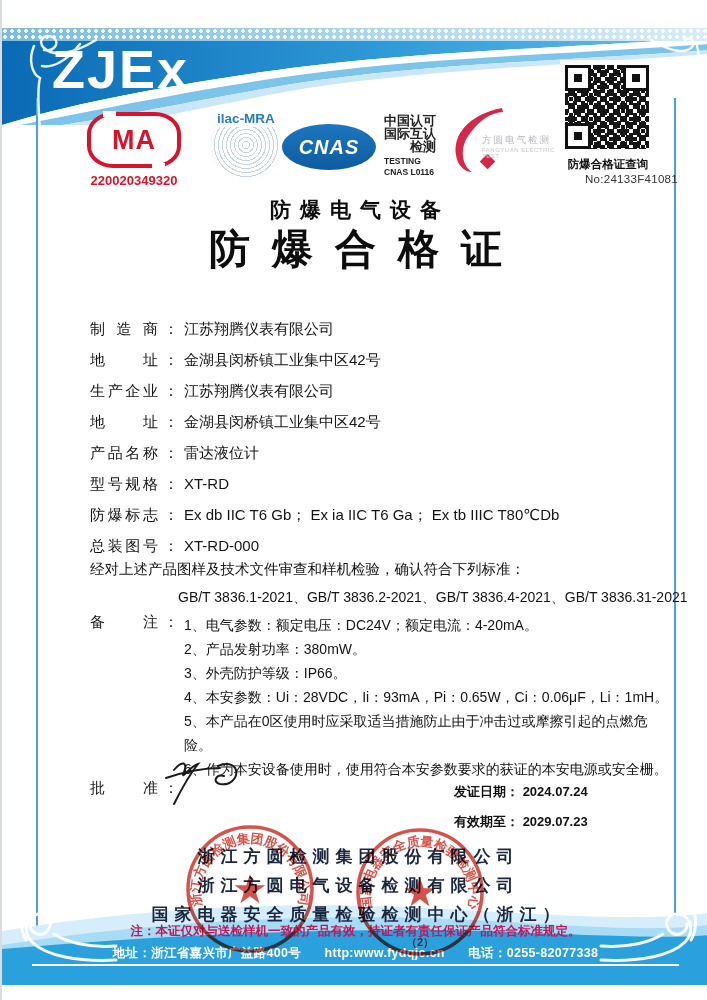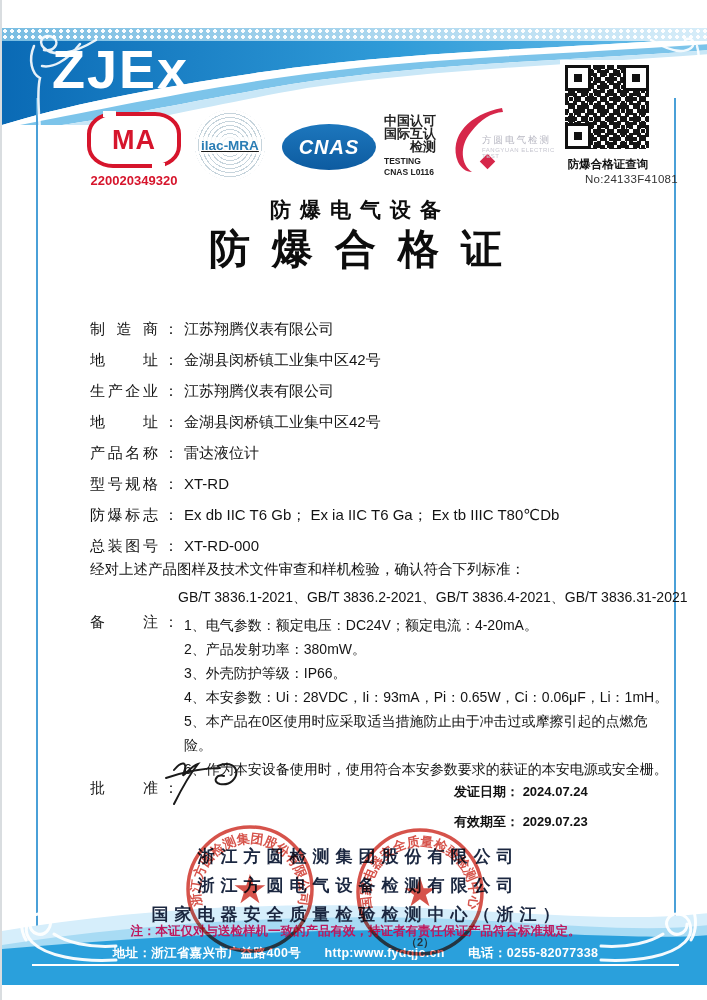--- a/index.html
+++ b/index.html
@@ -30,23 +30,23 @@
               font-size:11.5px;font-weight:bold;color:#111;line-height:15px;}
   .qr-caption .num{font-weight:normal;color:#333;letter-spacing:.3px;text-align:right;}
   
   .cma{position:absolute;top:112px;left:82px;width:100px;z-index:3;}
   .cma-badge{width:86px;height:48px;border:4px solid #d6152c;border-radius:26px/22px;margin:0 auto;
              position:relative;display:flex;align-items:center;justify-content:center;background:#fff;}
   .cma-badge::before{content:"";position:absolute;top:-5px;left:12px;width:13px;height:6px;background:#fff;}
   .cma-badge::after{content:"";position:absolute;bottom:-5px;right:12px;width:13px;height:6px;background:#fff;}
   .cma-letters{font-size:27px;font-weight:bold;color:#d6152c;letter-spacing:1px;}
   .cma-number{margin-top:5px;font-size:13px;font-weight:bold;color:#d6152c;text-align:center;}
-  .ilac{position:absolute;top:110px;left:193px;width:70px;height:70px;border-radius:50%;z-index:3;
+  .ilac{position:absolute;top:110px;left:209px;width:70px;height:70px;border-radius:50%;z-index:3;
         background:repeating-radial-gradient(circle at 50% 50%,#fff 0 3px,#c6d4dc 3px 4px);
-        display:flex;align-items:center;justify-content:center;text-decoration:underline;}
+        display:flex;align-items:flex-start;justify-content:center;}
   .ilac-label{font-size:13.5px;font-weight:bold;color:#2a7db5;background:rgba(255,255,255,.8);padding:1px 2px;}
   .cnas{position:absolute;top:124px;left:280px;width:94px;height:46px;border-radius:50%;z-index:3;
         background:linear-gradient(180deg,#1d77bd,#0d5ba0);display:flex;align-items:center;justify-content:center;}
   .cnas-label{color:#fff;font-size:20px;font-weight:bold;font-style:italic;letter-spacing:1px;}
   .cnas-text{position:absolute;top:114px;left:382px;font-size:13px;font-weight:bold;line-height:13px;color:#222;z-index:3;text-align:right;}
   .cnas-sub{position:absolute;top:156px;left:382px;font-size:8.5px;font-weight:bold;line-height:11px;color:#222;z-index:3;}
   .fy-logo{position:absolute;top:104px;left:428px;width:140px;height:78px;z-index:3;}
   .fy-name{position:absolute;top:30px;left:52px;font-size:9.5px;color:#b7b7c2;letter-spacing:2px;}
   .fy-sub{position:absolute;top:43px;left:52px;font-size:6px;color:#c6c6d0;letter-spacing:.5px;}
   

